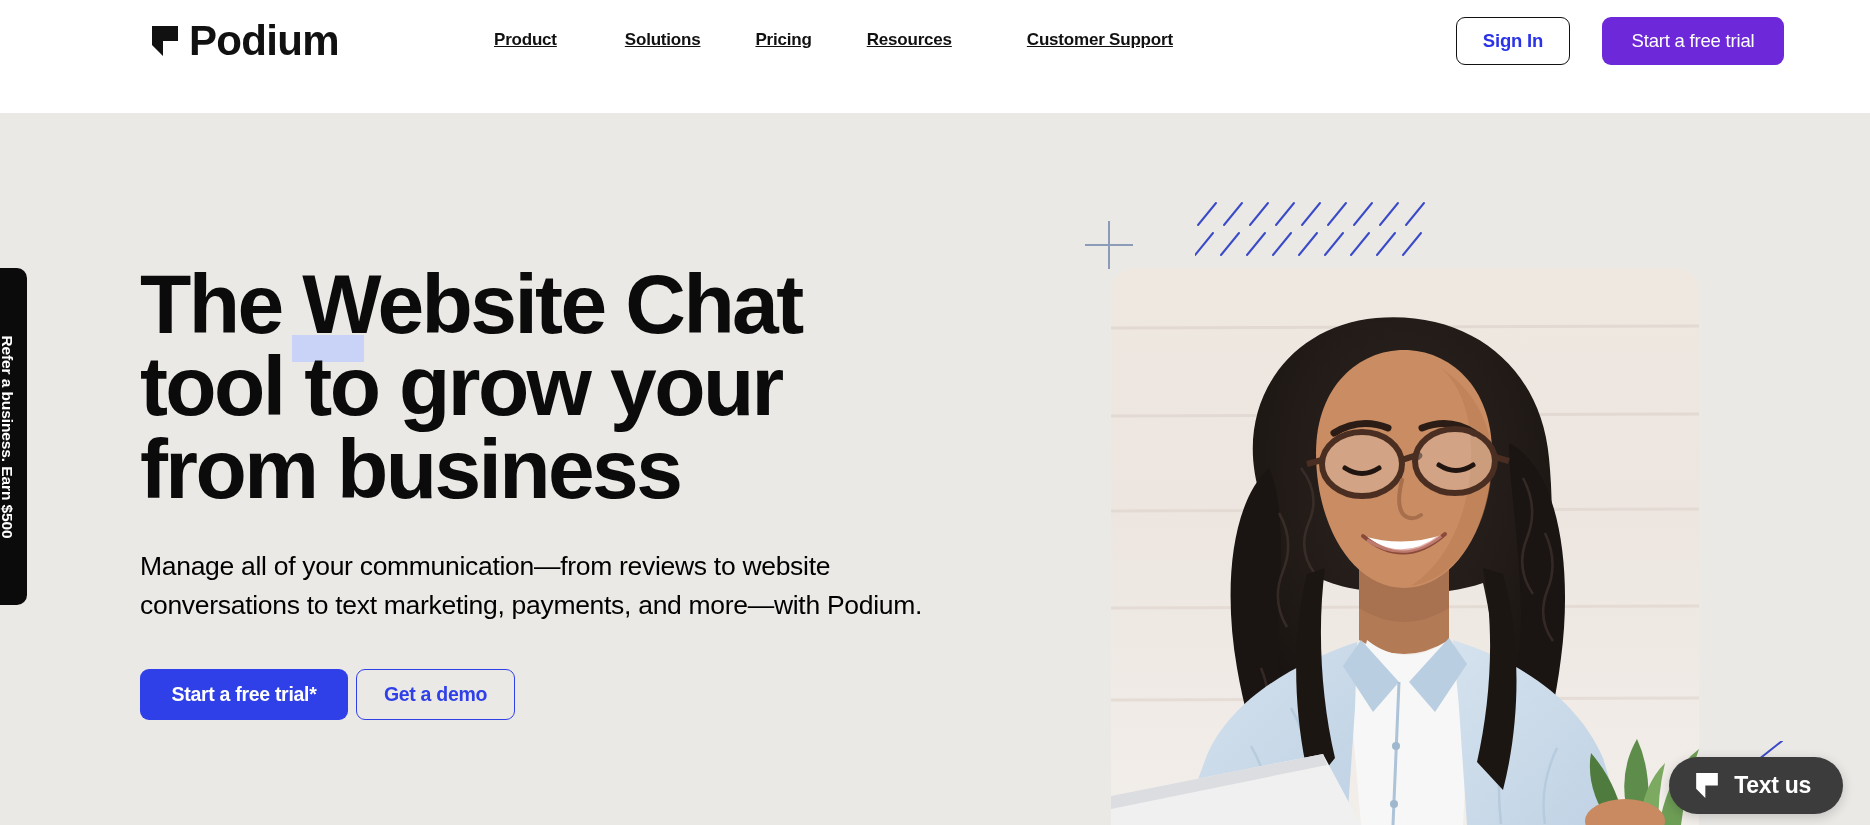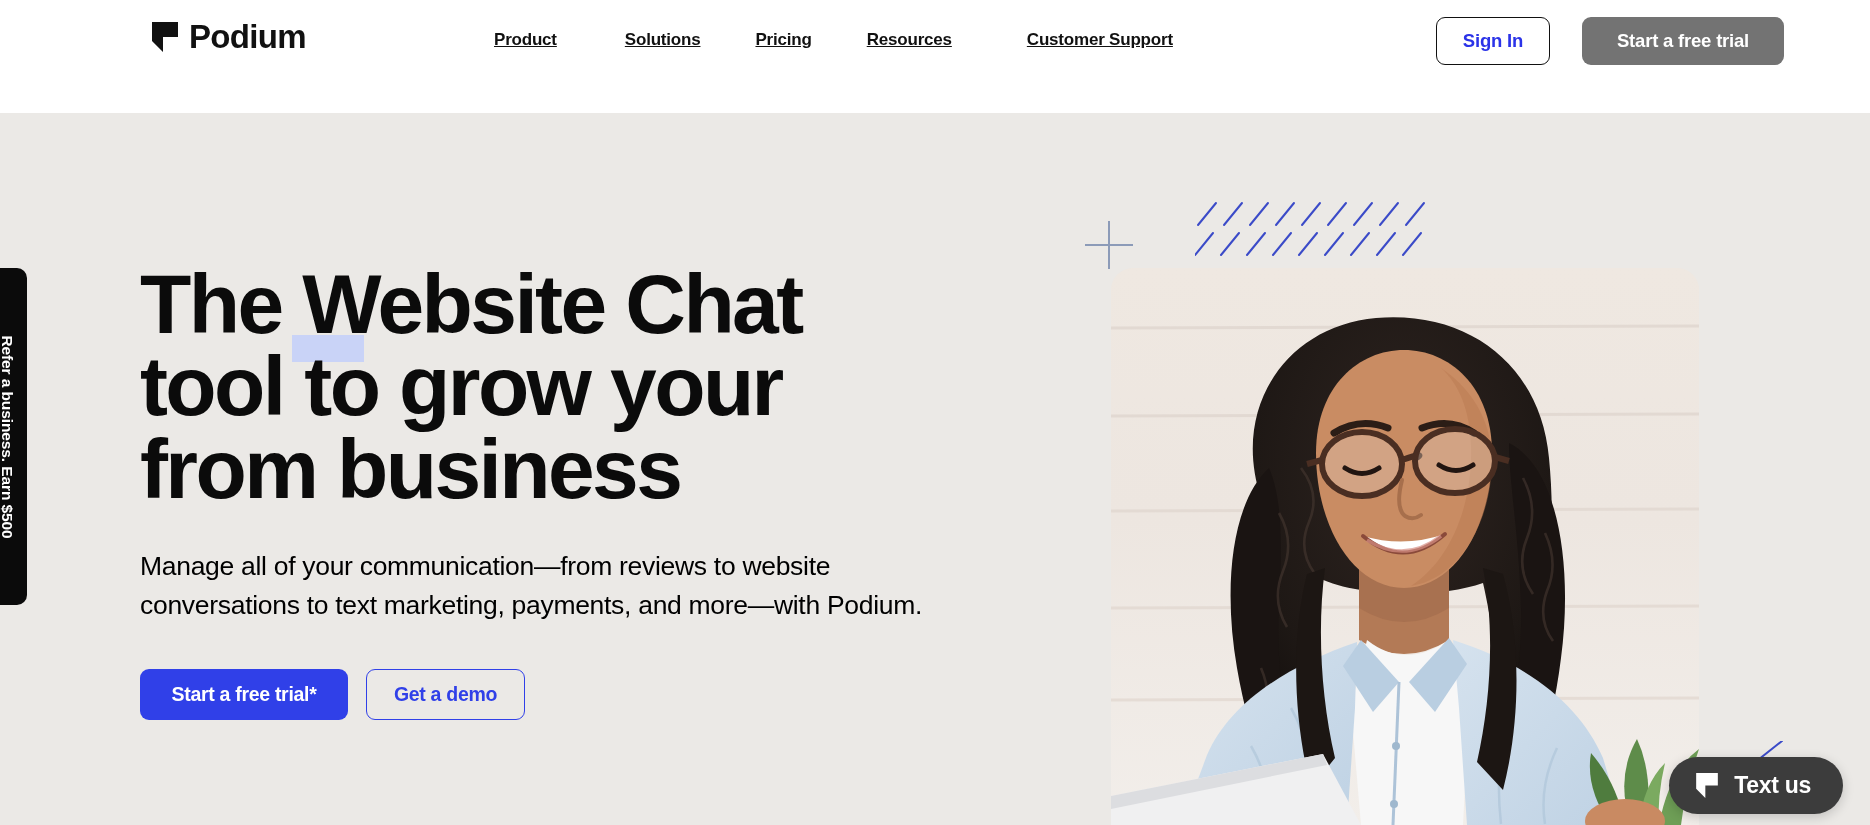--- a/index.html
+++ b/index.html
@@ -38,21 +38,21 @@
     display: flex;
     align-items: center;
     gap: 11px;
   }
   .logo-mark {
     width: 26px;
     height: 30px;
     display: block;
   }
   .logo-text {
-    font-size: 33px;
+    font-size: 42px;
     font-weight: 700;
     letter-spacing: -0.7px;
     color: #111111;
     line-height: 1;
   }
 
   .nav {
     position: absolute;
     left: 494px;
     top: 26px;
@@ -96,28 +96,28 @@
     font-size: 18.5px;
     font-weight: 700;
     font-family: "Liberation Sans", sans-serif;
     letter-spacing: -0.2px;
     cursor: pointer;
   }
   .btn-trial-top {
     display: flex;
     align-items: center;
     justify-content: center;
-    width: 202px;
+    width: 182px;
     height: 48px;
     border: none;
     border-radius: 9px;
-    background: #737373;
+    background: #6d28d9;
     color: #ffffff;
     font-size: 18.5px;
-    font-weight: 700;
+    font-weight: 400;
     font-family: "Liberation Sans", sans-serif;
     letter-spacing: -0.2px;
     cursor: pointer;
   }
 
   
   .hero {
     position: absolute;
     top: 113px; left: 0;
     width: 1870px;
@@ -184,21 +184,21 @@
     color: #000000;
     font-weight: 400;
     letter-spacing: -0.3px;
     width: 790px;
   }
 
   .cta-row {
     margin-top: 44px;
     display: flex;
     align-items: flex-start;
-    gap: 18px;
+    gap: 8px;
   }
   .btn-primary {
     display: flex;
     align-items: center;
     justify-content: center;
     width: 208px;
     height: 51px;
     border: none;
     border-radius: 9px;
     background: #3040E8;

